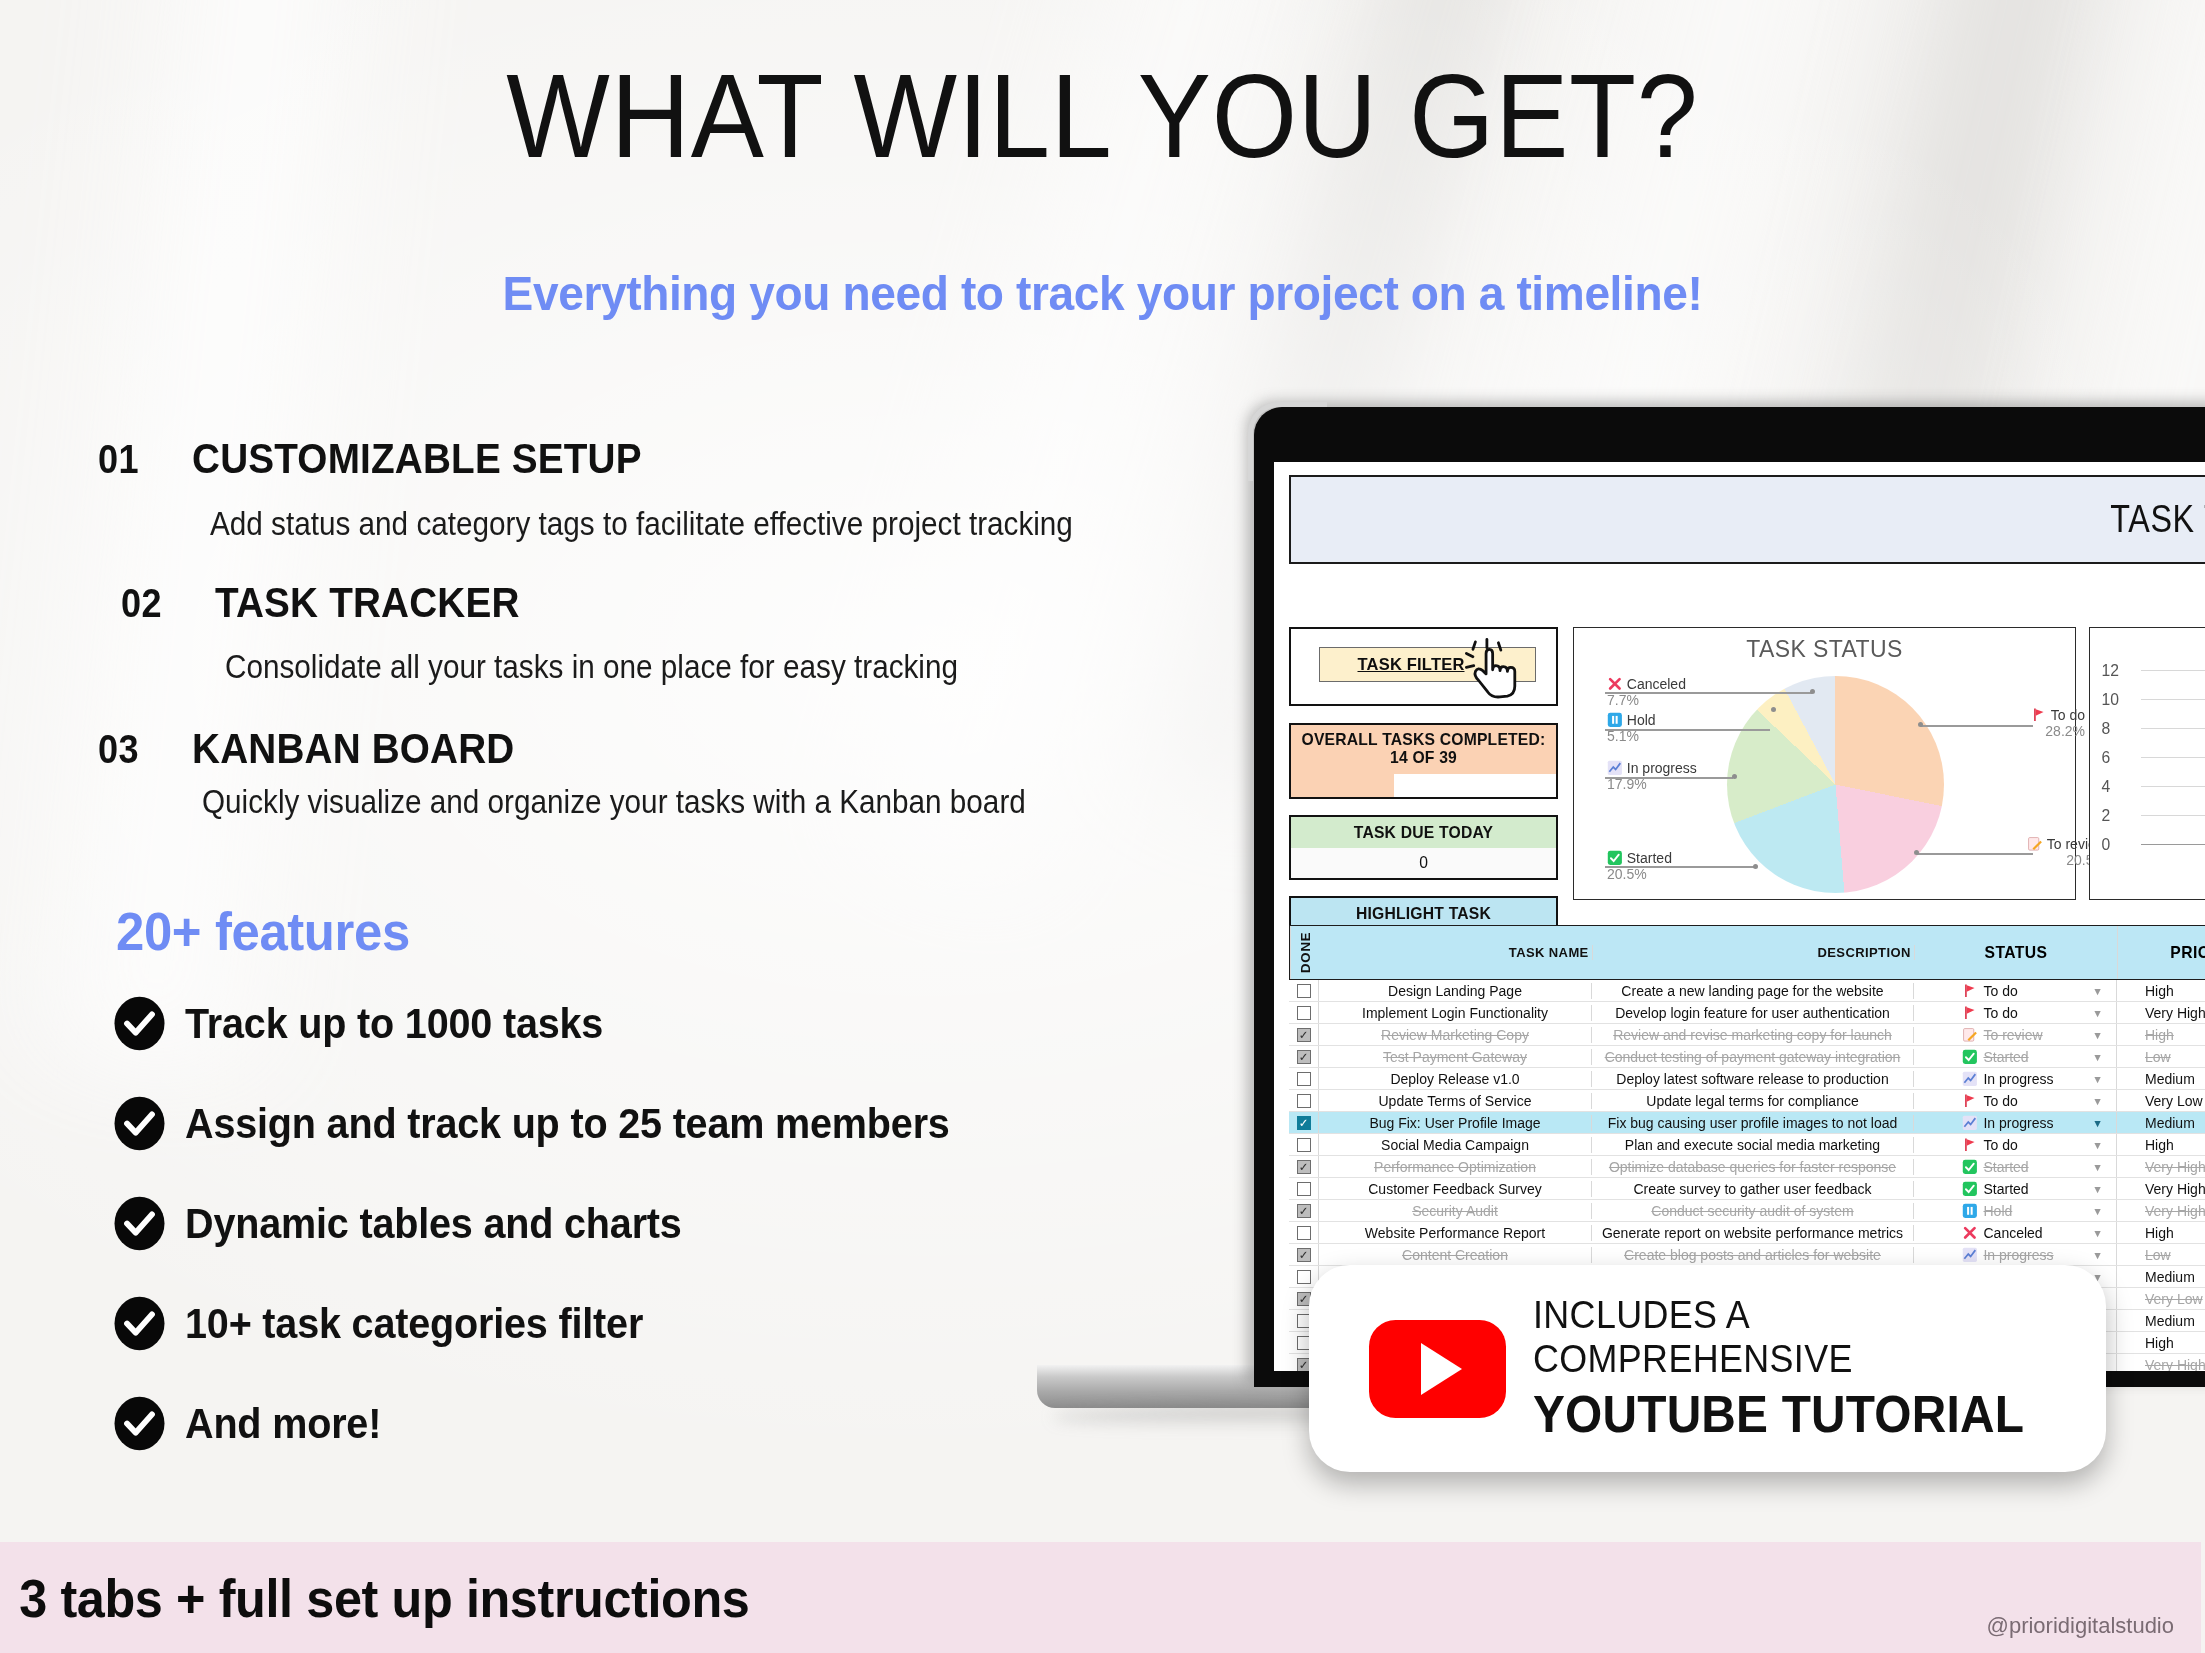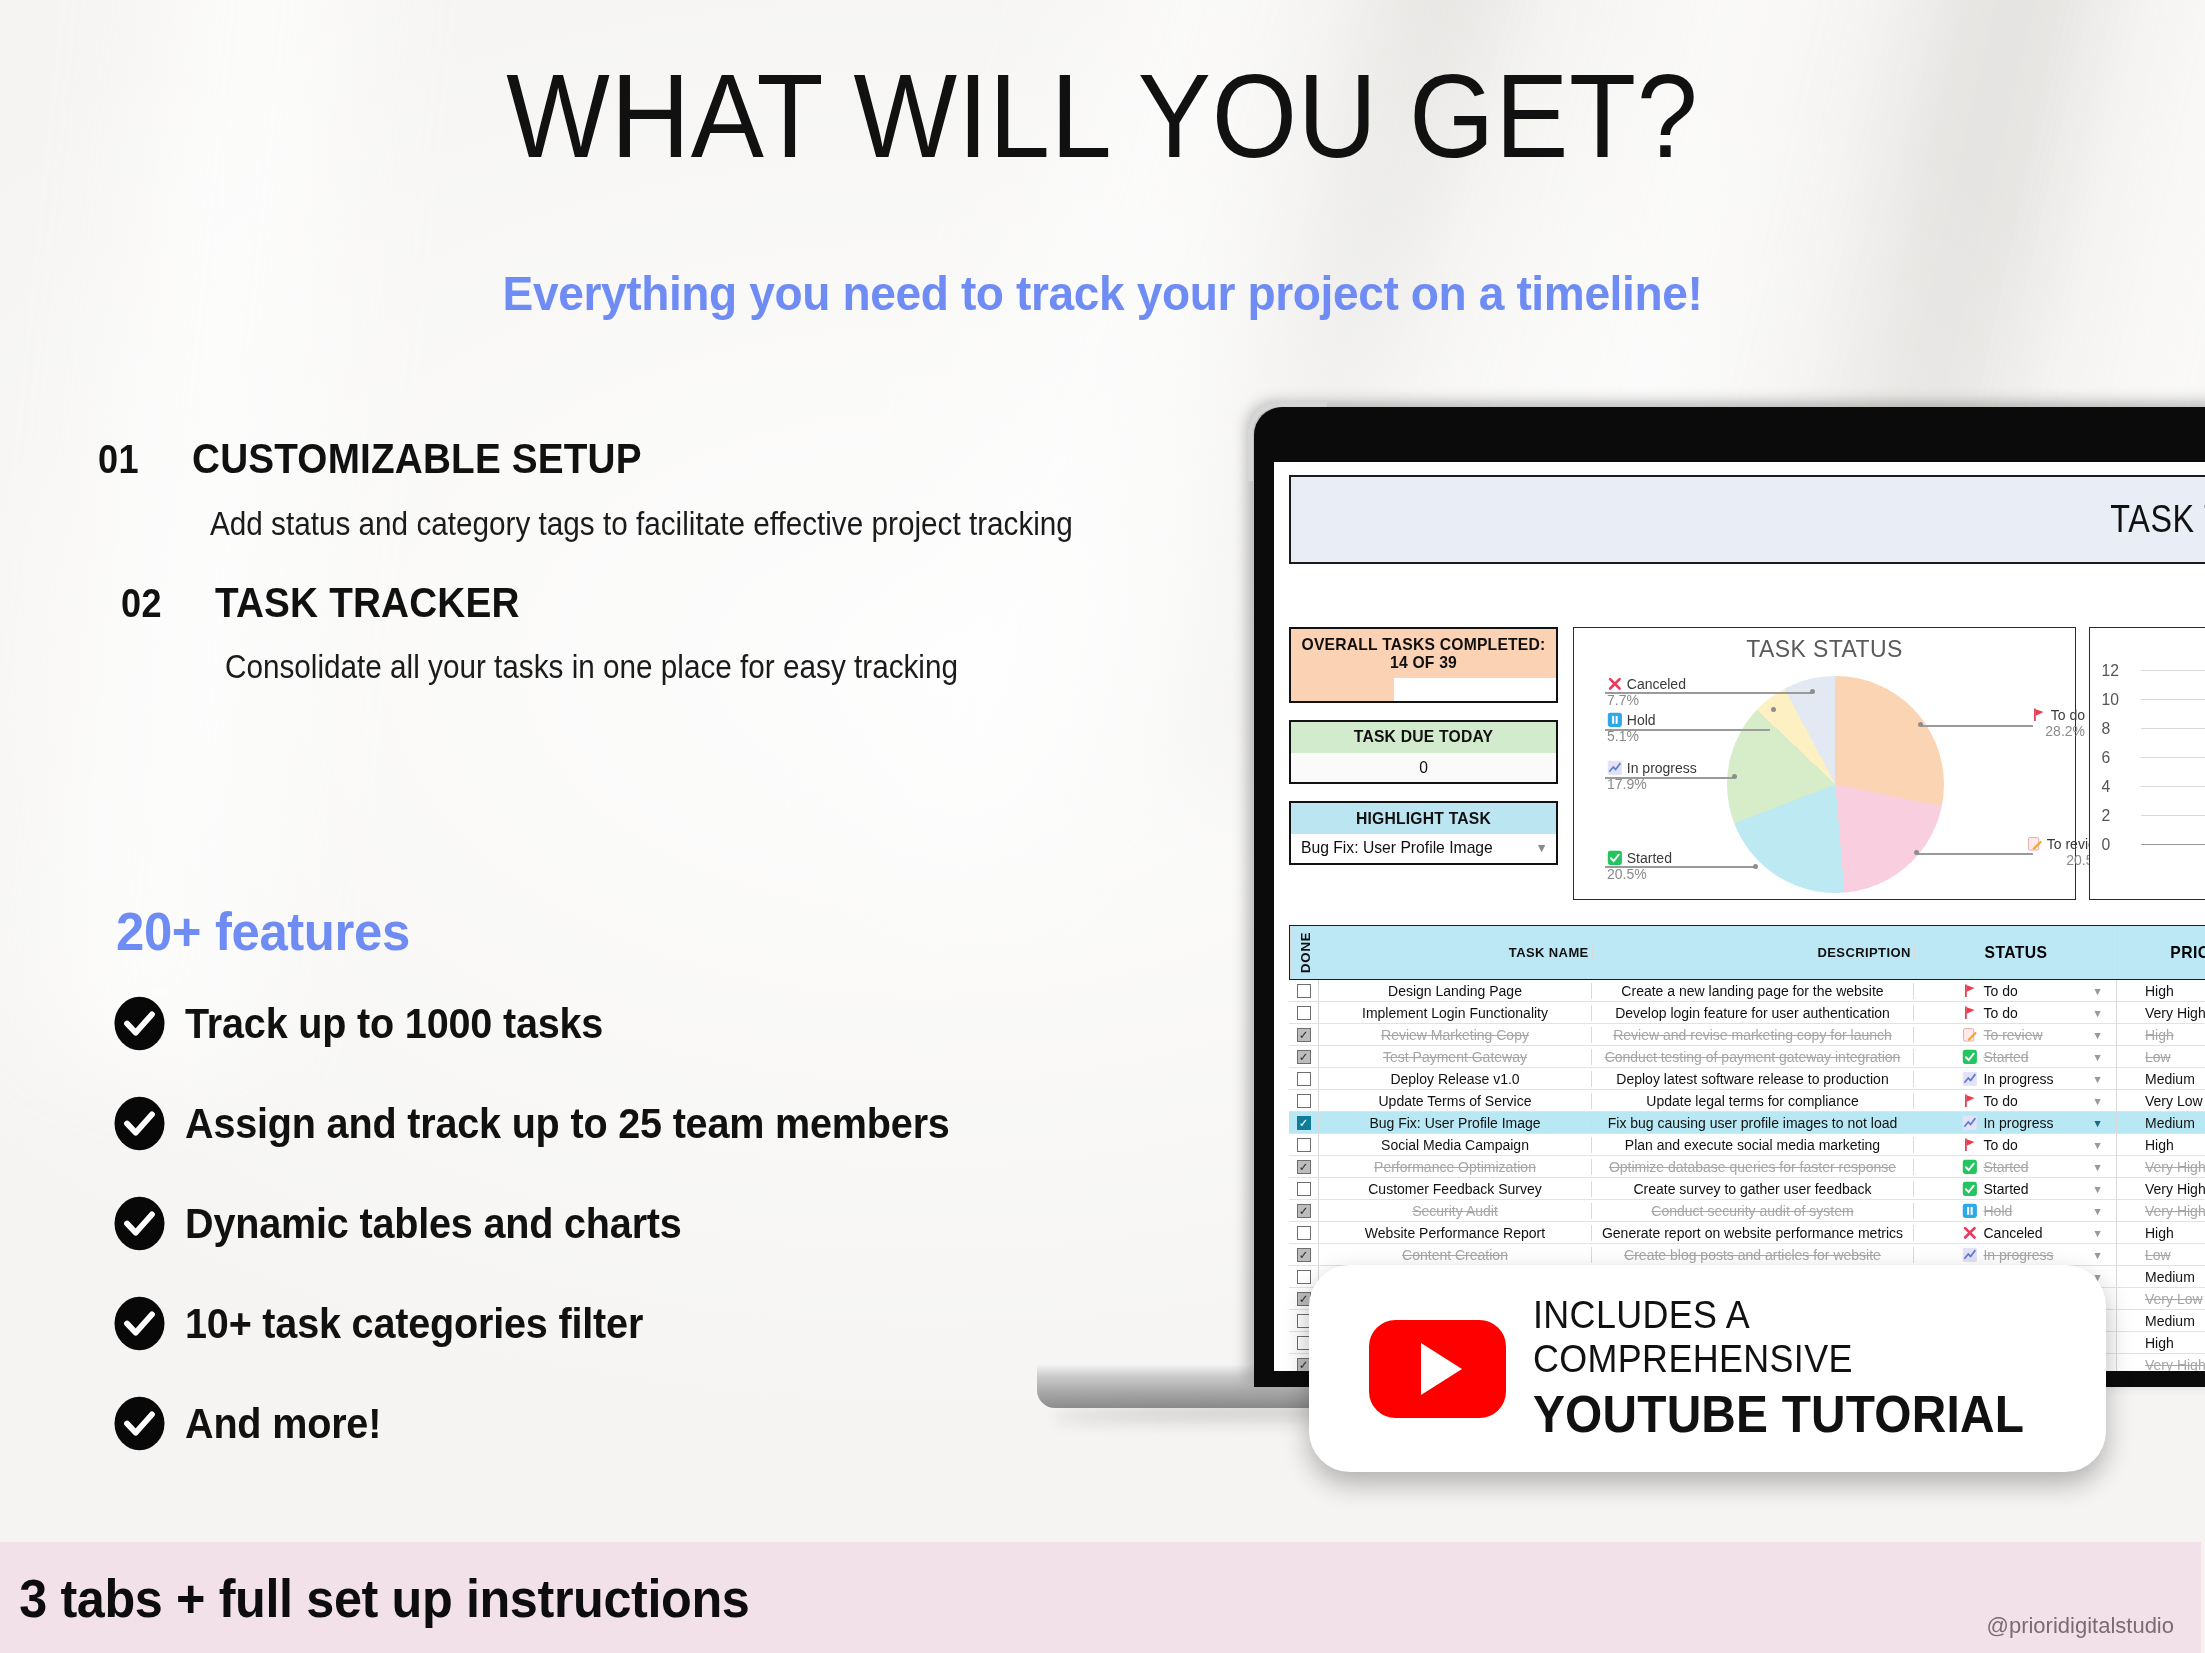--- a/index.html
+++ b/index.html
@@ -273,20 +273,27 @@
     </div>
     <div class="num-desc">Add status and category tags to facilitate effective project tracking</div>
   </div>
   <div class="i2">
     <div class="num-row">
       <div class="num-idx">02</div>
       <div class="num-head">TASK TRACKER</div>
     </div>
     <div class="num-desc">Consolidate all your tasks in one place for easy tracking</div>
   </div>
+  <div class="i3">
+    <div class="num-row">
+      <div class="num-idx">03</div>
+      <div class="num-head">KANBAN BOARD</div>
+    </div>
+    <div class="num-desc">Quickly visualize and organize your tasks with a Kanban board</div>
+  </div>
 </div>
 
 <div class="feat-title">20+ features</div>
 <div class="feat-list" id="feature-list">
     <div class="feat-item">
       <svg class="check-icon" viewBox="0 0 66 66">
         <ellipse cx="33" cy="33" rx="30" ry="32" fill="#080808"></ellipse>
         <path d="M18 33 L28.5 44 L48 22" stroke="#fff" stroke-width="7" fill="none" stroke-linecap="round" stroke-linejoin="round"></path>
       </svg>
       <div class="feat-label">Track up to 1000 tasks</div>
@@ -326,20 +333,35 @@
   <div class="lid">
     <div class="screen">
       <div class="sheet">
 
         <div class="sheet-banner">
           <div class="bt">TASK T</div>
         </div>
 
         <div class="cards">
 
+          <div class="card card-filter">
+            <div class="filter-btn">
+              <span>TASK FILTER</span>
+            </div>
+            <svg class="cursor-icon" viewBox="0 0 72 78">
+              <g stroke="#111" stroke-width="3.4" fill="none" stroke-linecap="round">
+                <line x1="17" y1="6" x2="14" y2="15"></line>
+                <line x1="31" y1="3" x2="31" y2="13"></line>
+                <line x1="45" y1="7" x2="48" y2="16"></line>
+                <line x1="6" y1="20" x2="14" y2="24"></line>
+                <line x1="6" y1="37" x2="15" y2="35"></line>
+              </g>
+              <path d="M30 20 L30 45 L26 41 Q20 36 17 42 Q15 47 21 53 L32 67 Q37 74 47 73 L56 72 Q65 70 65 60 L65 42 Q65 37 60 37 Q56 37 56 42 Q56 36 51 36 Q47 36 47 41 Q47 35 42 35 Q38 35 38 40 L38 20 Q38 15 34 15 Q30 15 30 20 Z" fill="#fff" stroke="#111" stroke-width="3.4" stroke-linejoin="round"></path>
+            </svg>
+          </div>
 
           <div class="card card-overall">
             <div class="card-hdr">OVERALL TASKS COMPLETED: 14 OF 39</div>
             <div class="bar-track">
               <div class="bar-fill"></div>
             </div>
           </div>
 
           <div class="card card-due">
             <div class="card-hdr">TASK DUE TODAY</div>

